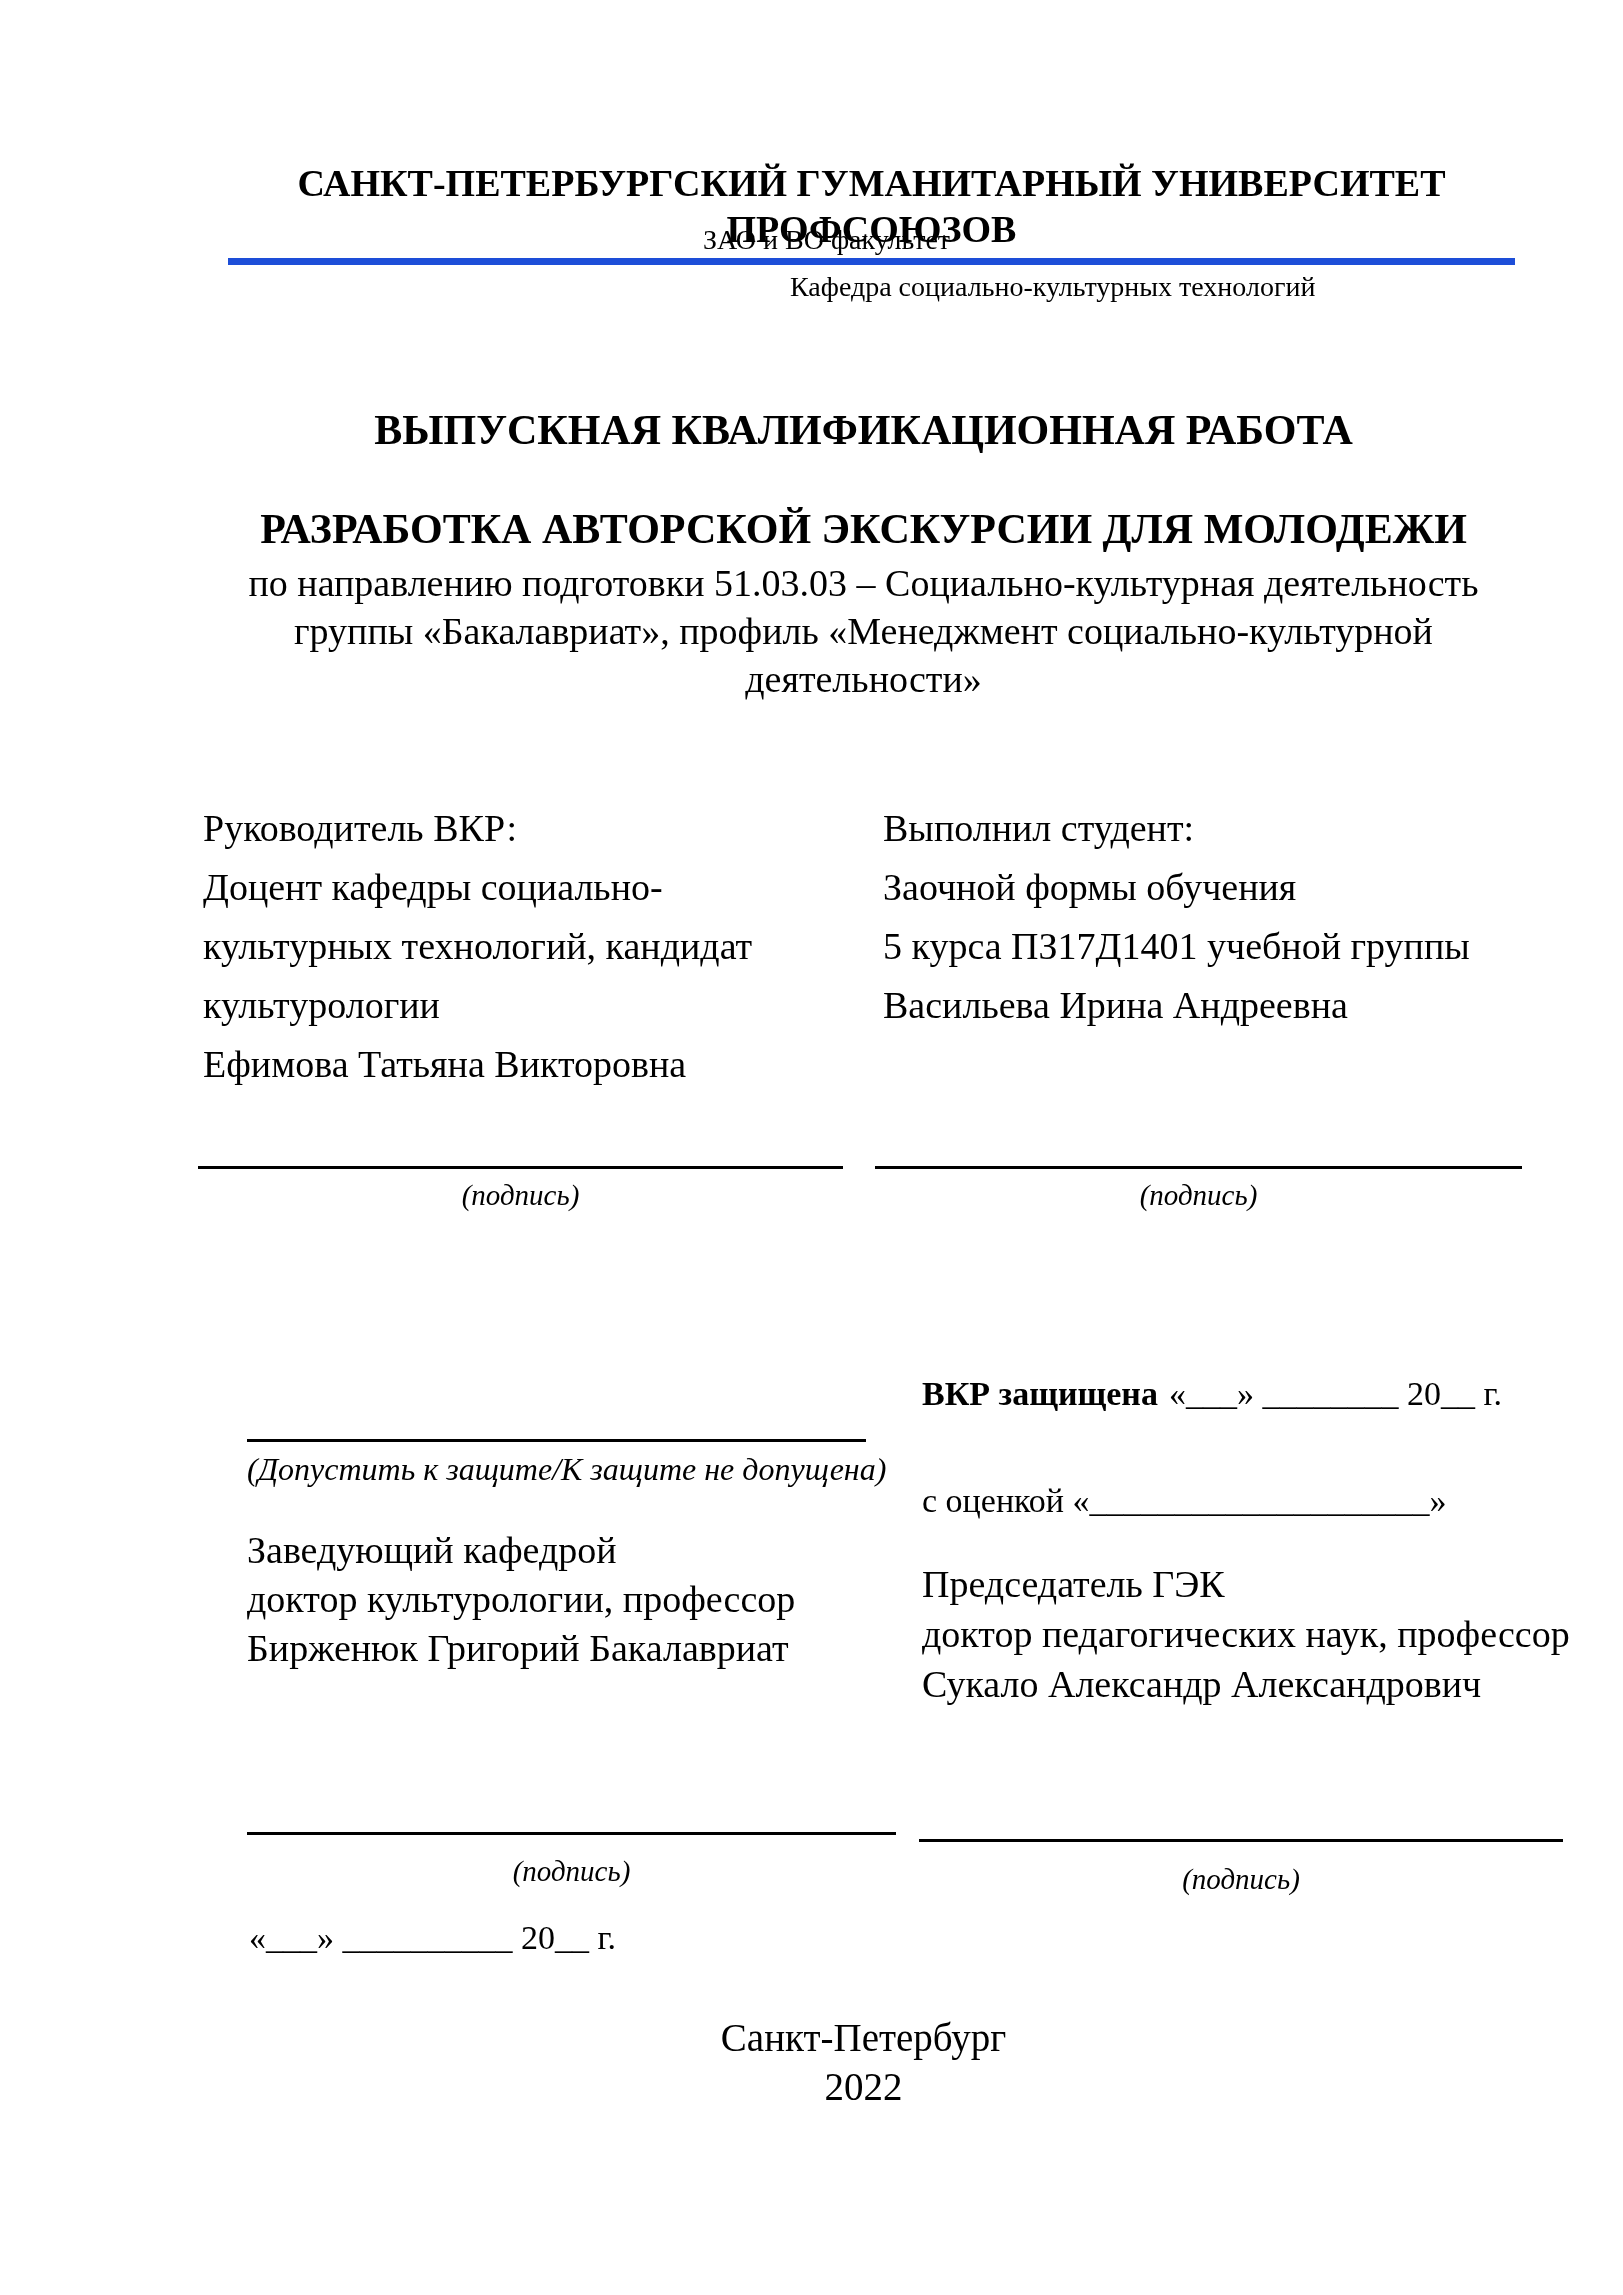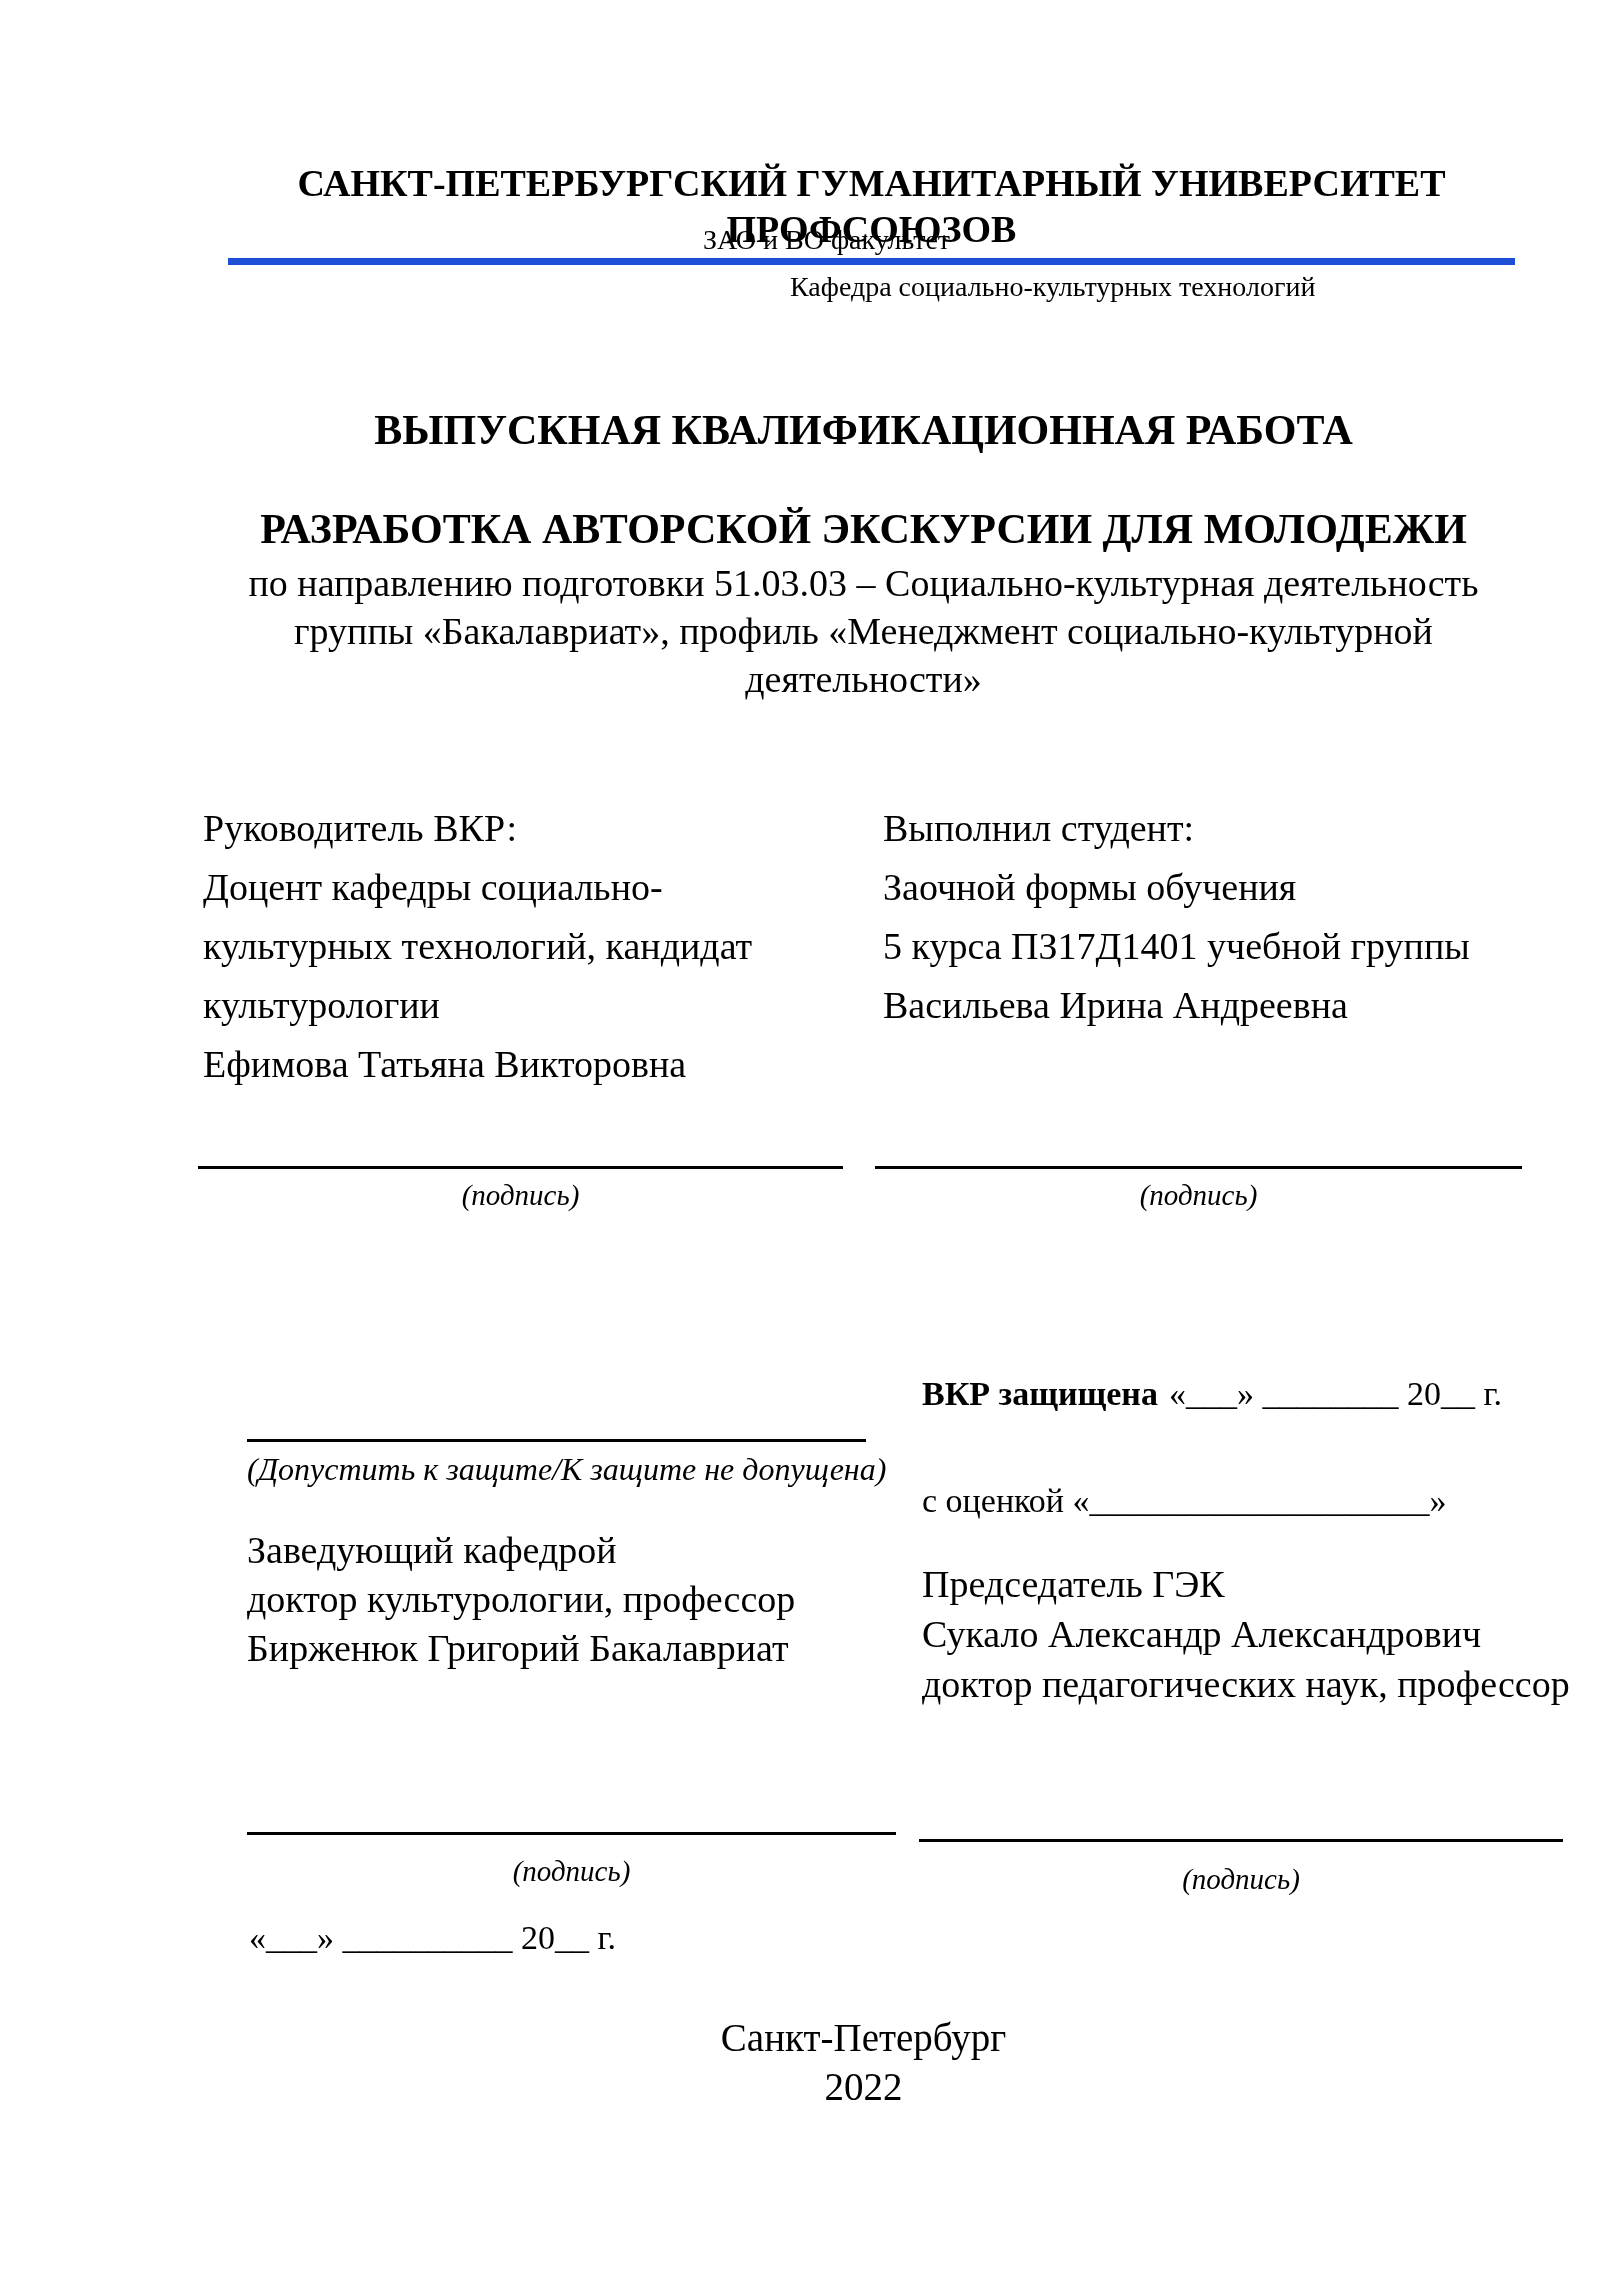--- a/index.html
+++ b/index.html
@@ -108,22 +108,22 @@
   <div class="small-block" style="left:922px; top:1482px;">с оценкой «____________________»</div>
 
   <div class="col-block" style="left:247px; top:1526px; line-height:49px;">
     <div>Заведующий кафедрой</div>
     <div>доктор культурологии, профессор</div>
     <div>Бирженюк Григорий Бакалавриат</div>
   </div>
 
   <div class="col-block" style="left:922px; top:1559px; line-height:50px;">
     <div>Председатель ГЭК</div>
+    <div>доктор педагогических наук, профессор</div>
     <div>Сукало Александр Александрович</div>
-    <div>доктор педагогических наук, профессор</div>
   </div>
 
   <div class="sig-line" style="left:247px; top:1832px; width:649px;"></div>
   <div class="sig-caption" style="left:247px; top:1854px; width:649px;">(подпись)</div>
   <div class="sig-line" style="left:919px; top:1839px; width:644px;"></div>
   <div class="sig-caption" style="left:919px; top:1862px; width:644px;">(подпись)</div>
 
   <div class="small-block" style="left:249px; top:1919px;">«___» __________ 20__ г.</div>
 
   <div class="footer-line" style="top:2015px;">Санкт-Петербург</div>

